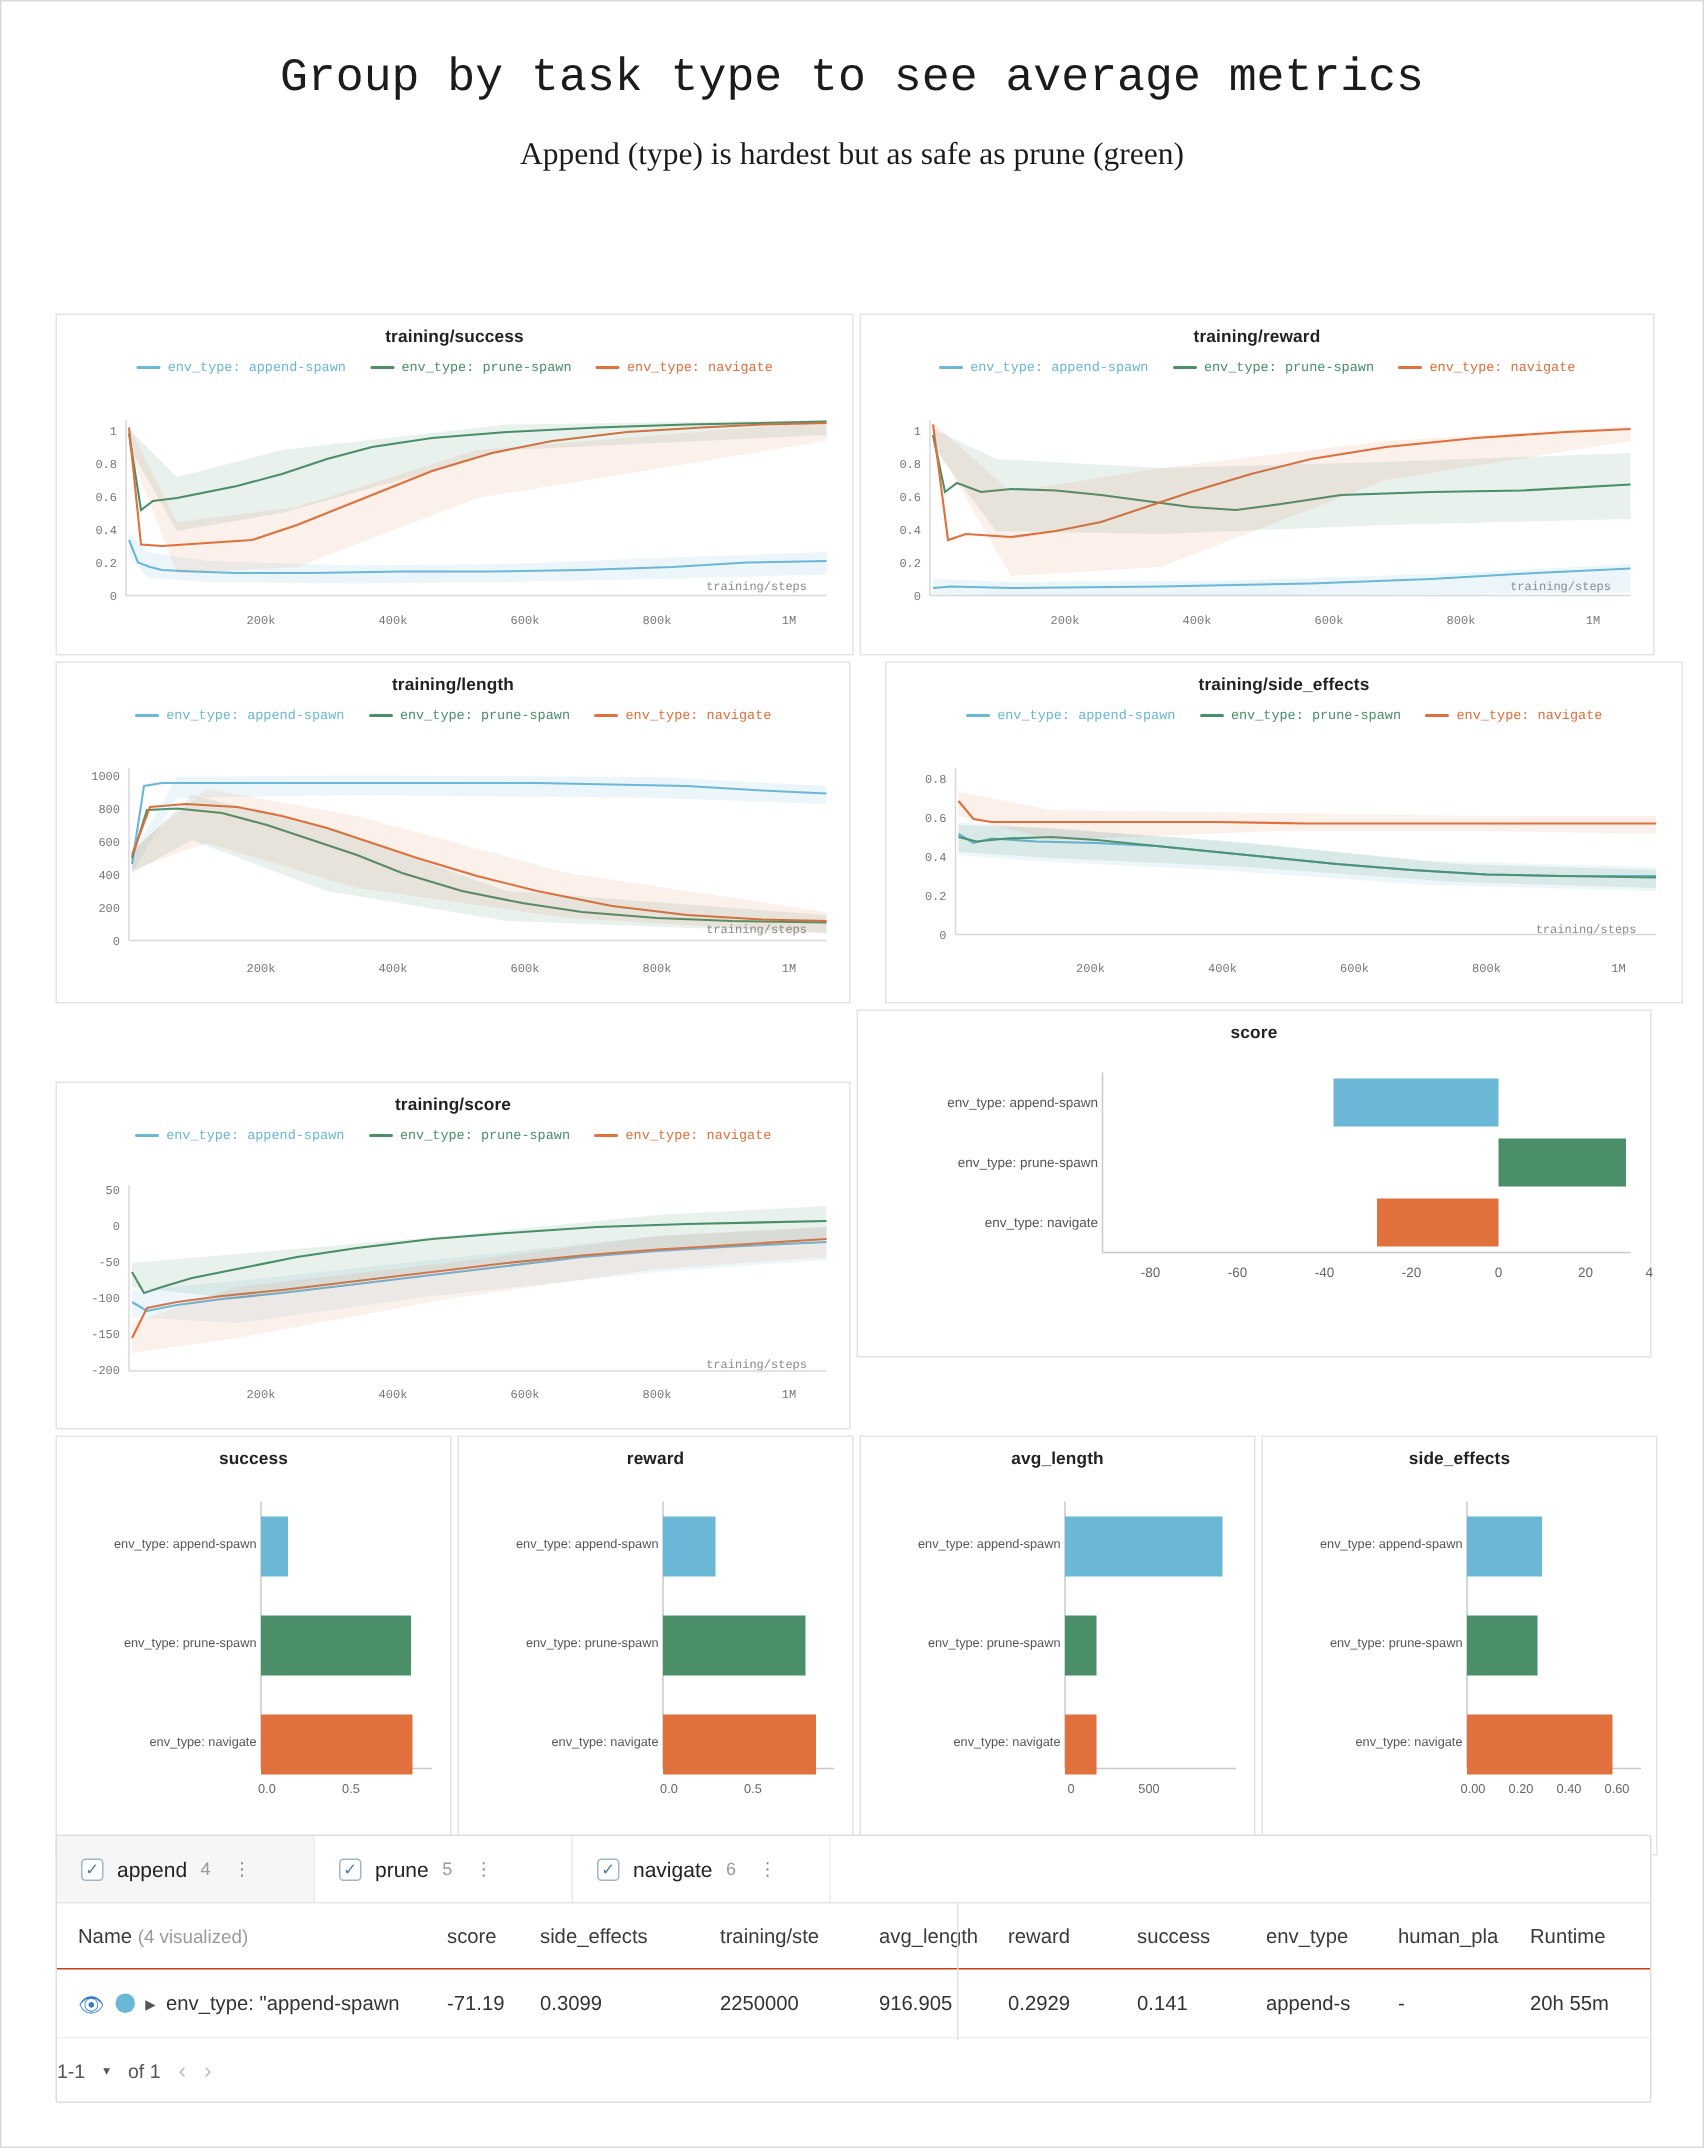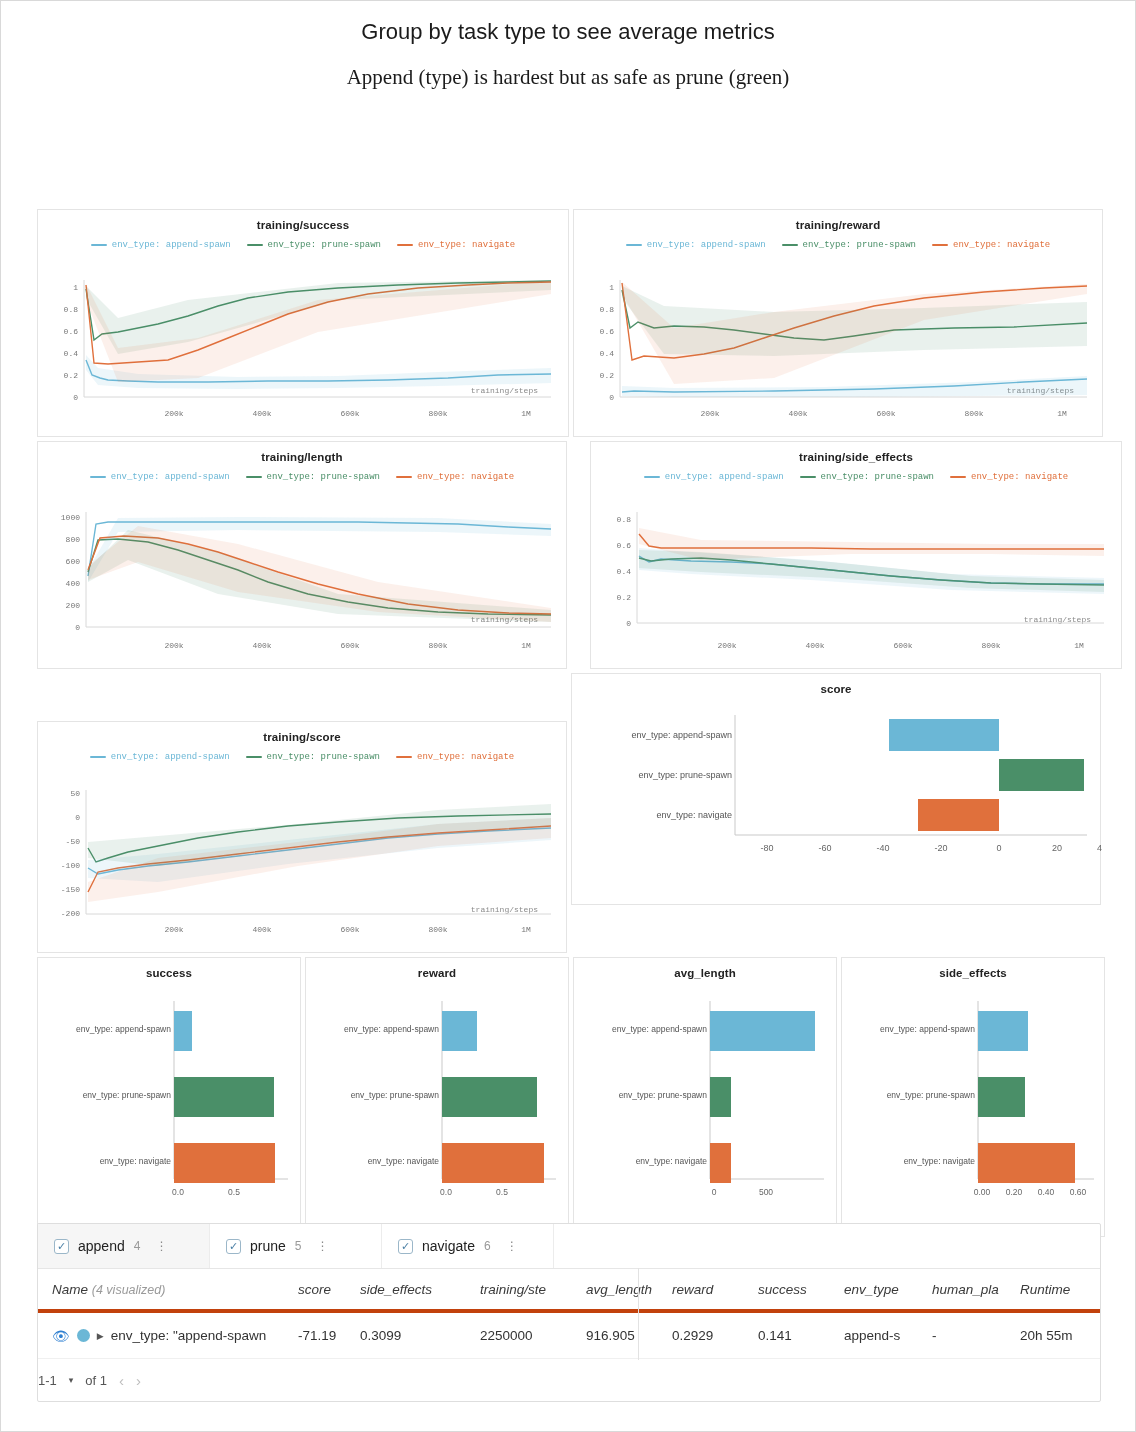--- a/index.html
+++ b/index.html
@@ -13,24 +13,24 @@
   }
   .page {
     width: 1136px;
     height: 1432px;
     border: 1px solid #d9d9d9;
     padding: 0;
     position: relative;
     overflow: hidden;
   }
   .title {
-    font-family: Liberation Sans, sans-serif;
-    font-size: 22px;
+    font-family: Liberation Mono, monospace;
+    font-size: 31px;
     text-align: center;
-    margin-top: 18px;
+    margin-top: 34px;
     color: #1b1b1b;
   }
   .subtitle {
     font-family: "Liberation Serif", serif;
     font-size: 21px;
     text-align: center;
     margin-top: 20px;
     color: #1b1b1b;
   }
   .panels {
@@ -89,26 +89,25 @@
   .chk {
     width: 15px; height: 15px; border: 1px solid #9bb7c9; border-radius: 3px;
     display: inline-flex; align-items: center; justify-content: center;
     color: #4a7fa5; font-size: 11px; background:#fff;
   }
   .tab .count { color: #999; font-size: 12px; }
   .dots { color: #8a8a8a; letter-spacing: 1px; font-size: 12px; margin-left: 6px; }
   .thead {
     display: flex; align-items: center;
     height: 44px;
-    border-bottom: 4px solid #c2410c;
+    border-bottom: 1px solid #c2410c;
     font-size: 13.5px;
     color: #3a3a3a;
     padding-left: 14px;
     overflow: hidden;
-    font-style: italic;
   }
   .thead .namecol { width: 268px; }
   .thead .namecol .muted { color: #9a9a9a; font-size: 12.5px; }
   .th { flex: none; }
   .trow {
     display: flex; align-items: center; height: 46px;
     font-size: 13.5px; color: #333; padding-left: 14px; overflow: hidden;
     border-bottom: 1px solid #f0f0f0;
   }
   .trow .namecol { width: 268px; display: flex; align-items: center; gap: 7px; }

